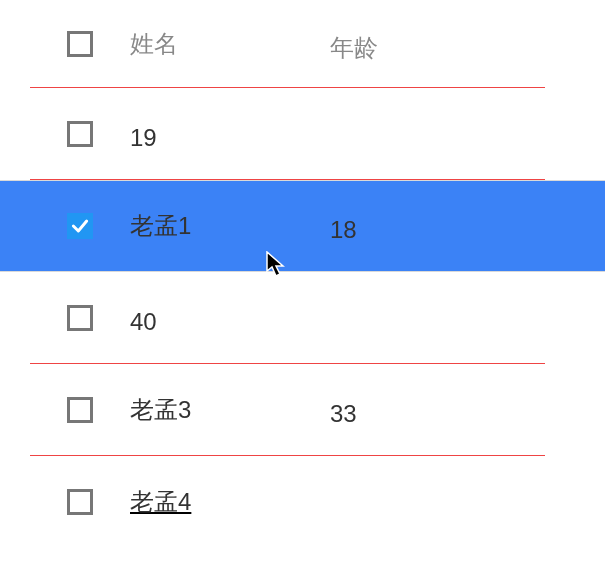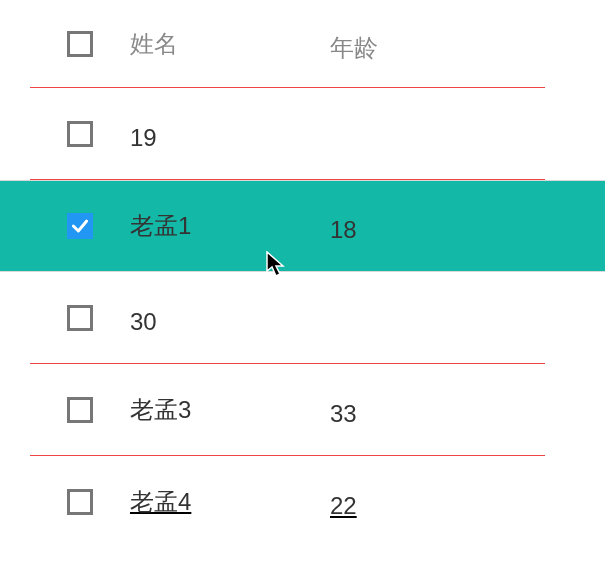--- a/index.html
+++ b/index.html
@@ -17,21 +17,21 @@
     .row {
       display: flex;
       align-items: center;
       height: 92px;
       border-bottom: 1px solid #ef4444;
     }
     .row.header {
       height: 88px;
     }
     .row.selected {
-      background: #14b8a6;
+      background: #3b82f6;
       border-top: 1px solid #d9d9d9;
       border-bottom: 1px solid #d9d9d9;
       margin-left: -30px;
       margin-right: -60px;
       padding-left: 30px;
       padding-right: 60px;
       align-items: center;
     }
     .cell-check {
       width: 100px;
@@ -110,36 +110,35 @@
       </div>
     </div>
     <div class="cell-name">老孟1</div>
     <div class="cell-age">18</div>
   </div>
 
   <div class="row">
     <div class="cell-check">
       <div class="checkbox"></div>
     </div>
-    <div class="cell-age">30</div>
+    <div class="cell-age">40</div>
   </div>
 
   <div class="row">
     <div class="cell-check">
       <div class="checkbox"></div>
     </div>
     <div class="cell-name">老孟3</div>
     <div class="cell-age">33</div>
   </div>
 
   <div class="row" style="border-bottom:none;text-decoration:underline;">
     <div class="cell-check">
       <div class="checkbox"></div>
     </div>
     <div class="cell-name">老孟4</div>
-    <div class="cell-age">22</div>
   </div>
 
 </div>
 
 <svg class="cursor" viewBox="0 0 20 28">
   <path d="M1 1 L1 20 L6 16 L10 25 L14 23 L10 15 L17 15 Z" fill="#000000" stroke="#ffffff" stroke-width="1.5"></path>
 </svg>
 
 </body></html>

